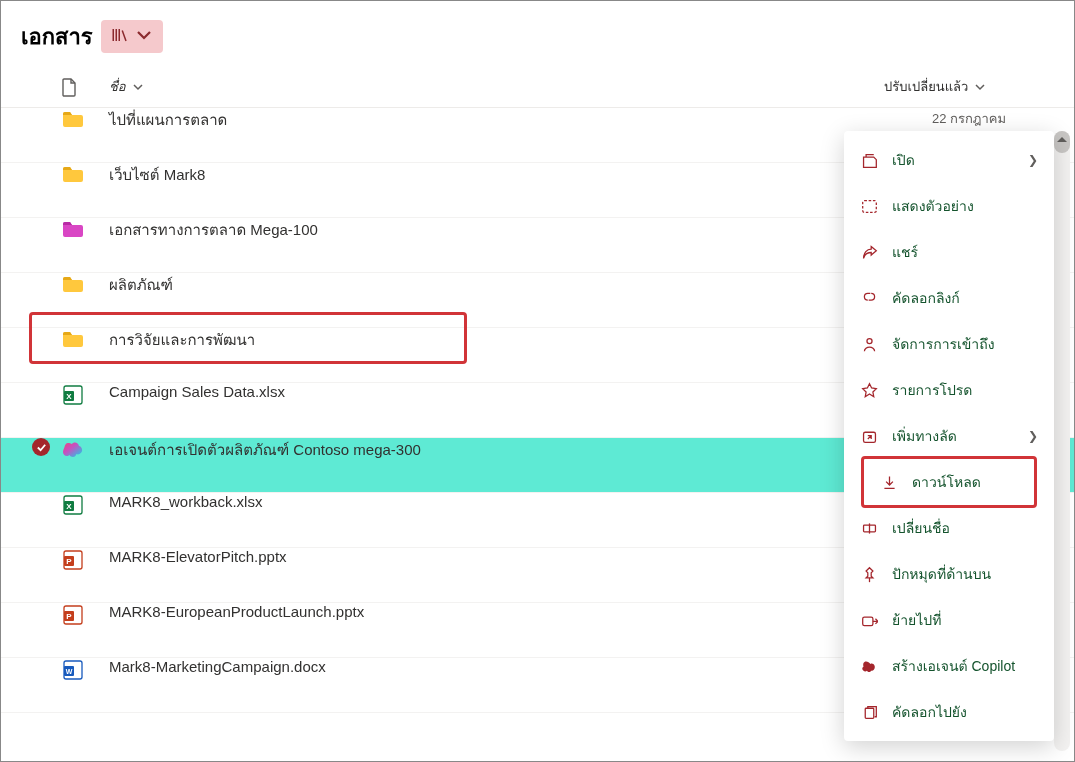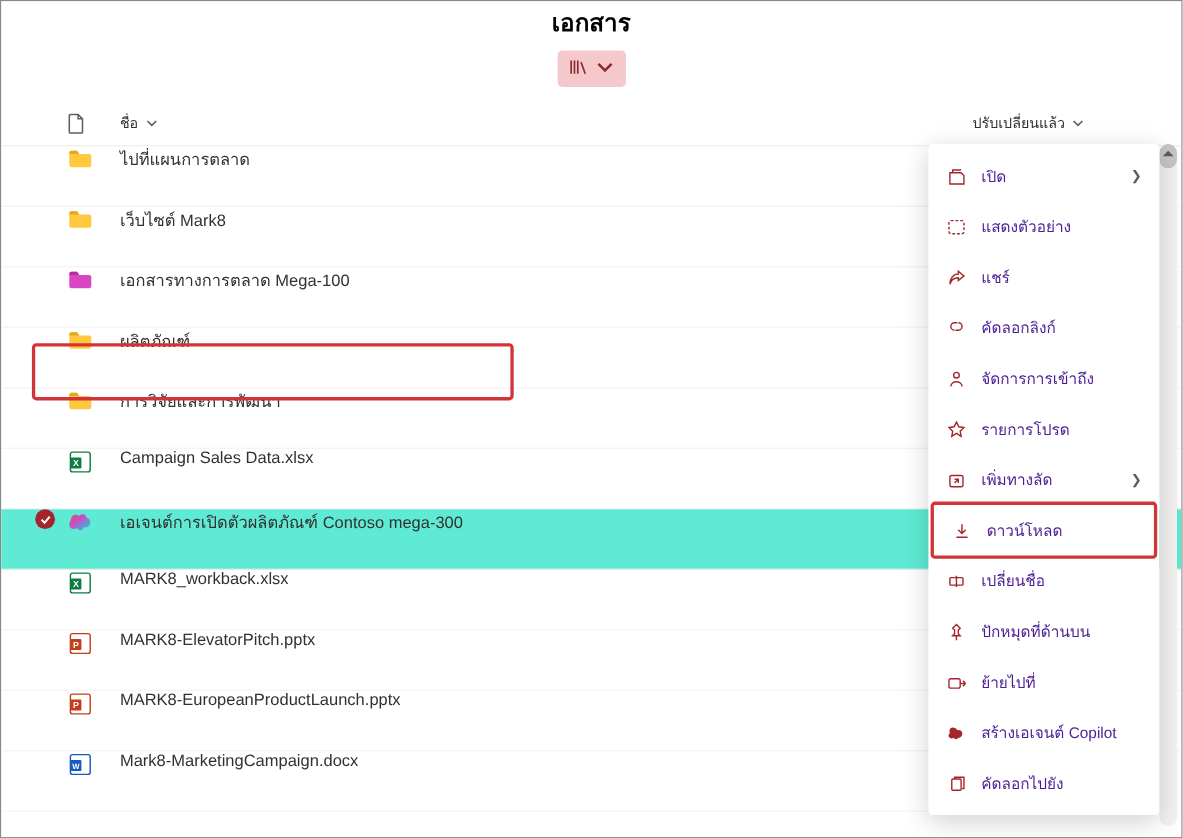--- a/index.html
+++ b/index.html
@@ -1,45 +1,45 @@
 <!DOCTYPE html>
 <html><head>
 <meta charset="utf-8">
 <style>
 * { margin:0; padding:0; box-sizing:border-box; }
 body { font-family:"Segoe UI",Tahoma,sans-serif; font-size:14px; color:#323130; background:#fff; width:1075px; height:762px; overflow:hidden; position:relative; border:1px solid #888; }
-.header { display:flex; align-items:center; gap:8px; padding:2px 20px 14px;flex-direction:column; }
+.header { display:flex; align-items:center; gap:8px; padding:18px 20px 14px; }
 .title { font-size:22px; font-weight:600; color:#000; }
 .view-btn { display:flex; align-items:center; gap:6px; background:#f5c9cc; border-radius:4px; padding:6px 10px; }
 .view-btn svg { width:18px; height:18px; }
 .chev { width:12px; height:12px; }
 .col-head { display:flex; align-items:center; padding:8px 20px 10px 60px; border-bottom:1px solid #edebe9; }
 .col-type { width:48px; display:flex; align-items:center; }
-.col-name { flex:1; display:flex; align-items:center; gap:6px; color:#323130; font-size:13px; }
+.col-name { flex:1; display:flex; align-items:center; gap:6px; color:#323130; font-size:13px;font-style:italic; }
 .col-mod { width:170px; text-align:right; display:flex; align-items:center; gap:6px; color:#323130; font-size:13px; }
 .list { overflow-y:auto; }
 .row { display:flex; align-items:flex-start; padding:0 20px; height:55px; border-bottom:1px solid #f3f2f1; position:relative; cursor:pointer; }
 .row.sel { background:#5eead4; }
 .check { width:40px; display:flex; justify-content:center; }
 .check-ic { width:18px; height:18px; border-radius:50%; background:#a4262c; display:none; align-items:center; justify-content:center; }
 .row.sel .check-ic { display:flex; }
 .check-ic svg { width:11px; height:11px; fill:#fff; }
 .ficon { width:48px; display:flex; justify-content:flex-start; }
 .ficon svg { width:24px; height:24px; }
 .fname { flex:1; font-size:15px; color:#323130; }
 .ell { color:#605e5c; font-size:18px; letter-spacing:2px; padding-right:18px; display:none; }
 .row.sel .ell { display:block; }
 .fmod { width:170px; font-size:13px; color:#605e5c; display:flex; justify-content:center; }
 .sel-box { position:absolute; border:3px solid #d13438; border-radius:4px; left:28px; top:311px; width:438px; height:52px; pointer-events:none; }
 .menu { position:absolute; right:20px; top:130px; width:210px; background:#fff; box-shadow:0 6px 24px rgba(0,0,0,.18); border-radius:4px; padding:6px 0; z-index:10; }
 .mitem { display:flex; align-items:center; gap:14px; padding:12px 16px; cursor:pointer; position:relative; }
-.mitem.hl { border:3px solid #d13438; border-radius:4px; margin:-3px 2px; }
+.mitem.hl { border:3px solid #d13438; border-radius:4px; margin:-3px 17px; }
 .mic { width:18px; height:18px; display:flex; align-items:center; justify-content:center; color:#a4262c; }
 .mic svg { width:17px; height:17px; stroke:#a4262c; fill:none; stroke-width:1.5; }
-.mlabel { flex:1; font-size:14px; color:#4c1d95; }
+.mlabel { flex:1; font-size:14px; color:#14532d; }
 .msub { color:#605e5c; font-size:12px; }
 .scrollbar { position:absolute; right:4px; top:130px; width:16px; height:620px; background:#f3f2f1; border-radius:8px; }
 .thumb { position:absolute; top:0; width:16px; height:22px; background:#c8c6c4; border-radius:8px; }
 .thumb::before { content:""; position:absolute; left:3px; top:5px; border:5px solid transparent; border-bottom-color:#605e5c; transform:translateY(-4px); }
 </style>
 </head>
 <body>
 
 <div class="header">
   <span class="title">เอกสาร</span>

